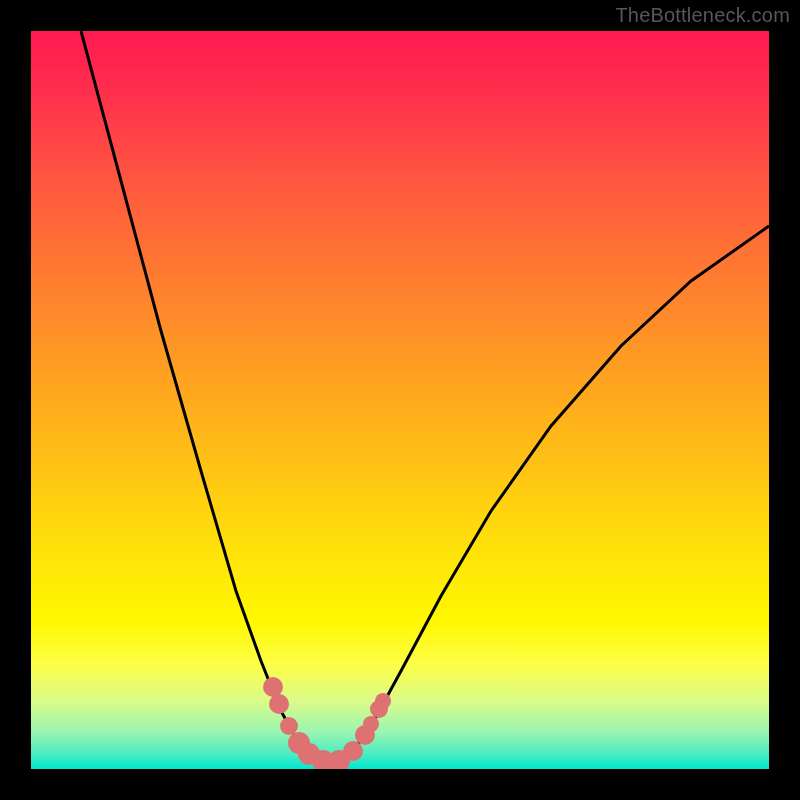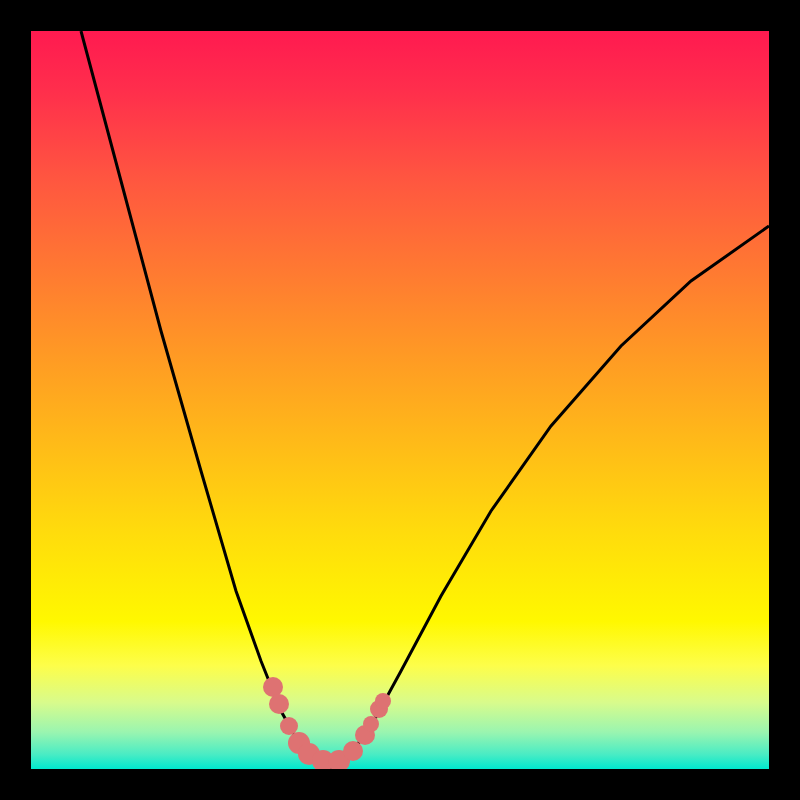--- a/index.html
+++ b/index.html
@@ -101,14 +101,15 @@
         <div class="datapoint" style="width: 22px; height: 22px; left: 308px; top: 730px;"></div>
         <div class="datapoint" style="width: 20px; height: 20px; left: 322px; top: 720px;"></div>
         <div class="datapoint" style="width: 20px; height: 20px; left: 334px; top: 704px;"></div>
         <div class="datapoint" style="width: 16px; height: 16px; left: 340px; top: 693px;"></div>
         <div class="datapoint" style="width: 18px; height: 18px; left: 348px; top: 678px;"></div>
         <div class="datapoint" style="width: 16px; height: 16px; left: 352px; top: 670px;"></div>
       </div>
 
   </div>
 
+  <div class="watermark">TheBottleneck.com</div>
 
 </div>
 
 </body></html>

